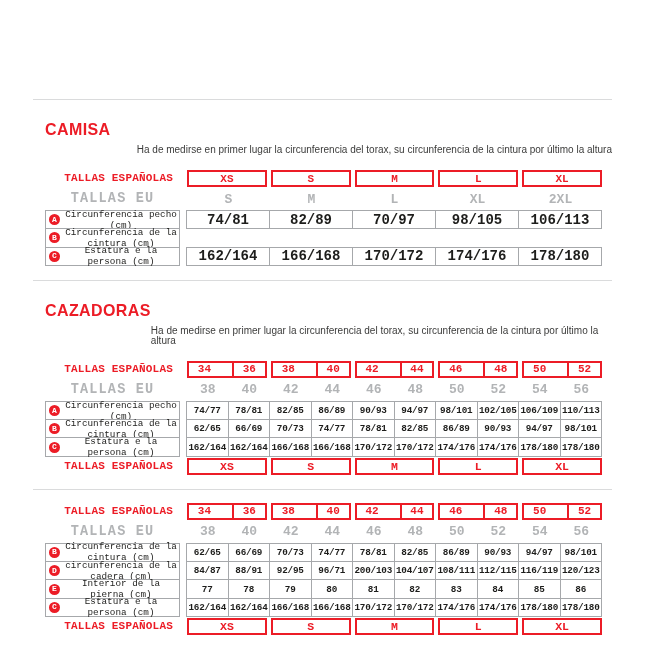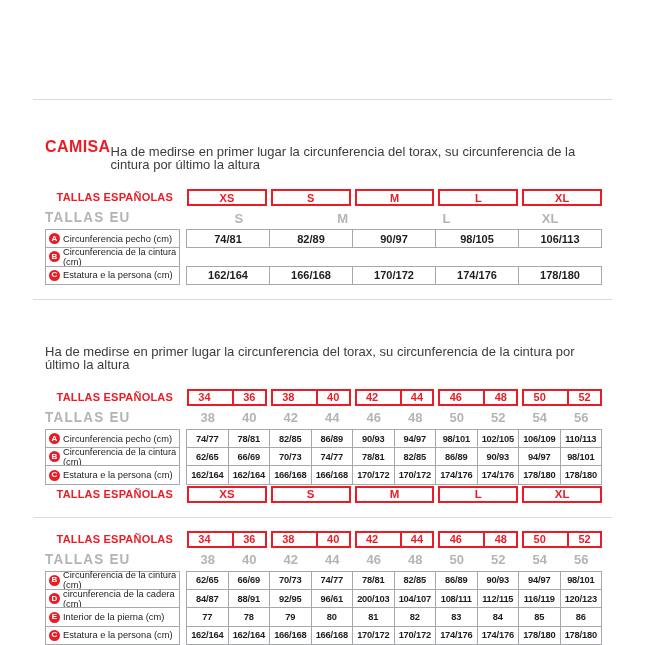--- a/index.html
+++ b/index.html
@@ -1,48 +1,48 @@
 <!DOCTYPE html>
 <html><head>
 <meta charset="utf-8">
 <style>
   html,body{margin:0;padding:0;background:#ffffff;}
   body{width:645px;height:645px;font-family:"Liberation Sans",sans-serif;-webkit-font-smoothing:antialiased;}
   .sheet{position:relative;width:645px;height:645px;background:#fff;overflow:hidden;}
   .content{position:absolute;top:99px;left:33px;width:579px;}
 
   .section{border-top:1px solid #dadbdc;padding:7px 0 14px 0;}
-  .sec-head{display:flex;justify-content:space-between;align-items:center;margin:2px 0 4px 12px;}
+  .sec-head{display:flex;justify-content:space-between;align-items:flex-start;margin:2px 0 4px 12px;}
   .sec-title{color:var(--red);font-weight:bold;font-size:16px;letter-spacing:.4px;line-height:1;transform:scaleY(1.05);transform-origin:left bottom;}
-  .sec-note{font-size:13px;color:#3c3c3b;line-height:1;padding-bottom:1px;margin-top:36px;}
+  .sec-note{font-size:10px;color:#3c3c3b;line-height:1;padding-bottom:1px;margin-top:36px;}
 
   .tbl{margin-left:12px;width:557px;}
-  .trow{display:flex;align-items:stretch;}
-  .lbl{flex:0 0 135px;width:135px;box-sizing:border-box;}
+  .trow{display:flex;align-items:stretch;font-family:Liberation Mono, monospace;}
+  .lbl{flex:0 0 135px;width:135px;box-sizing:border-box;text-align:center;}
   .cells{flex:1;display:flex;min-width:0;padding-left:7px;}
 
   
   .row-es{height:17px;margin-bottom:2px;}
   .row-es .lbl{color:var(--red);font-weight:bold;font-size:11px;text-align:right;padding-right:7px;line-height:17px;letter-spacing:.2px;}
   .row-es .cells{gap:4px;}
   .size-box{flex:1;display:flex;border:2px solid var(--red);box-sizing:border-box;min-width:0;}
   .size-box .half{flex:1;display:flex;align-items:center;justify-content:center;color:var(--red);font-weight:bold;font-size:11px;min-width:0;}
   .size-box .half + .half{border-left:2px solid var(--red);margin-left:12px;}
 
   
   .row-eu{height:20px;margin-bottom:1px;}
   .row-eu .lbl{color:var(--gray);font-weight:bold;font-size:13.5px;letter-spacing:1.2px;line-height:20px;transform:scaleY(1.05);transform-origin:left center;}
   .row-eu .cell{flex:1;display:flex;align-items:center;justify-content:center;color:var(--gray);font-weight:bold;font-size:13px;min-width:0;}
 
   
   .row-data{height:19.3px;}
   .row-data + .row-data{margin-top:-1px;}
   .row-data .lbl{border:1px solid var(--cellb);display:flex;align-items:center;gap:3px;padding-left:3px;font-size:9.3px;color:var(--txt);background:#fff;}
   .row-data .cell{flex:1;border:1px solid var(--cellb);margin-left:-1px;display:flex;align-items:center;justify-content:center;font-weight:bold;color:var(--txt);background:#fff;min-width:0;}
-  .cols-5 .row-data .cell{font-size:11px;}
+  .cols-5 .row-data .cell{font-size:14px;}
   .cols-10 .row-data .cell{font-size:9.3px;letter-spacing:-.2px;}
   .badge{flex:0 0 11px;width:11px;height:11px;border-radius:50%;background:var(--red);color:#fff;font-size:8px;font-weight:bold;display:flex;align-items:center;justify-content:center;line-height:1;}
 
   
   .row-es-bottom{height:17px;margin-top:1px;}
   .row-es-bottom .lbl{color:var(--red);font-weight:bold;font-size:11px;text-align:right;padding-right:7px;line-height:17px;letter-spacing:.2px;}
   .row-es-bottom .cells{gap:4px;}
   .row-es-bottom .size-box .half{font-size:11.5px;}
 </style>
 </head>
@@ -76,31 +76,32 @@
               </div>
             </div>
           </div>
           <div class="trow row-eu">
             <div class="lbl">TALLAS EU</div>
             <div class="cells">
               <div class="cell">S</div>
               <div class="cell">M</div>
               <div class="cell">L</div>
               <div class="cell">XL</div>
+              <div class="cell">2XL</div>
             </div>
           </div>
           <div class="trow row-data">
             <div class="lbl">
               <span class="badge">A</span>
               <span>Circunferencia pecho (cm)</span>
             </div>
             <div class="cells">
               <div class="cell">74/81</div>
               <div class="cell">82/89</div>
-              <div class="cell">90/97</div>
+              <div class="cell">70/97</div>
               <div class="cell">98/105</div>
               <div class="cell">106/113</div>
             </div>
           </div>
           <div class="trow row-data">
             <div class="lbl">
               <span class="badge">B</span>
               <span>Circunferencia de la cintura (cm)</span>
             </div>
           </div>
@@ -114,20 +115,21 @@
               <div class="cell">166/168</div>
               <div class="cell">170/172</div>
               <div class="cell">174/176</div>
               <div class="cell">178/180</div>
             </div>
           </div>
         </div>
       </section>
       <section class="section">
         <div class="sec-head">
+          <h2 class="sec-title">CAZADORAS</h2>
           <p class="sec-note">Ha de medirse en primer lugar la circunferencia del torax, su circunferencia de la cintura por último la altura</p>
         </div>
         <div class="tbl cols-10">
           <div class="trow row-es">
             <div class="lbl">TALLAS ESPAÑOLAS</div>
             <div class="cells">
               <div class="size-box">
                 <span class="half">34</span>
                 <span class="half">36</span>
               </div>
@@ -304,21 +306,21 @@
           </div>
           <div class="trow row-data">
             <div class="lbl">
               <span class="badge">D</span>
               <span>circunferencia de la cadera (cm)</span>
             </div>
             <div class="cells">
               <div class="cell">84/87</div>
               <div class="cell">88/91</div>
               <div class="cell">92/95</div>
-              <div class="cell">96/61</div>
+              <div class="cell">96/71</div>
               <div class="cell">200/103</div>
               <div class="cell">104/107</div>
               <div class="cell">108/111</div>
               <div class="cell">112/115</div>
               <div class="cell">116/119</div>
               <div class="cell">120/123</div>
             </div>
           </div>
           <div class="trow row-data">
             <div class="lbl">

